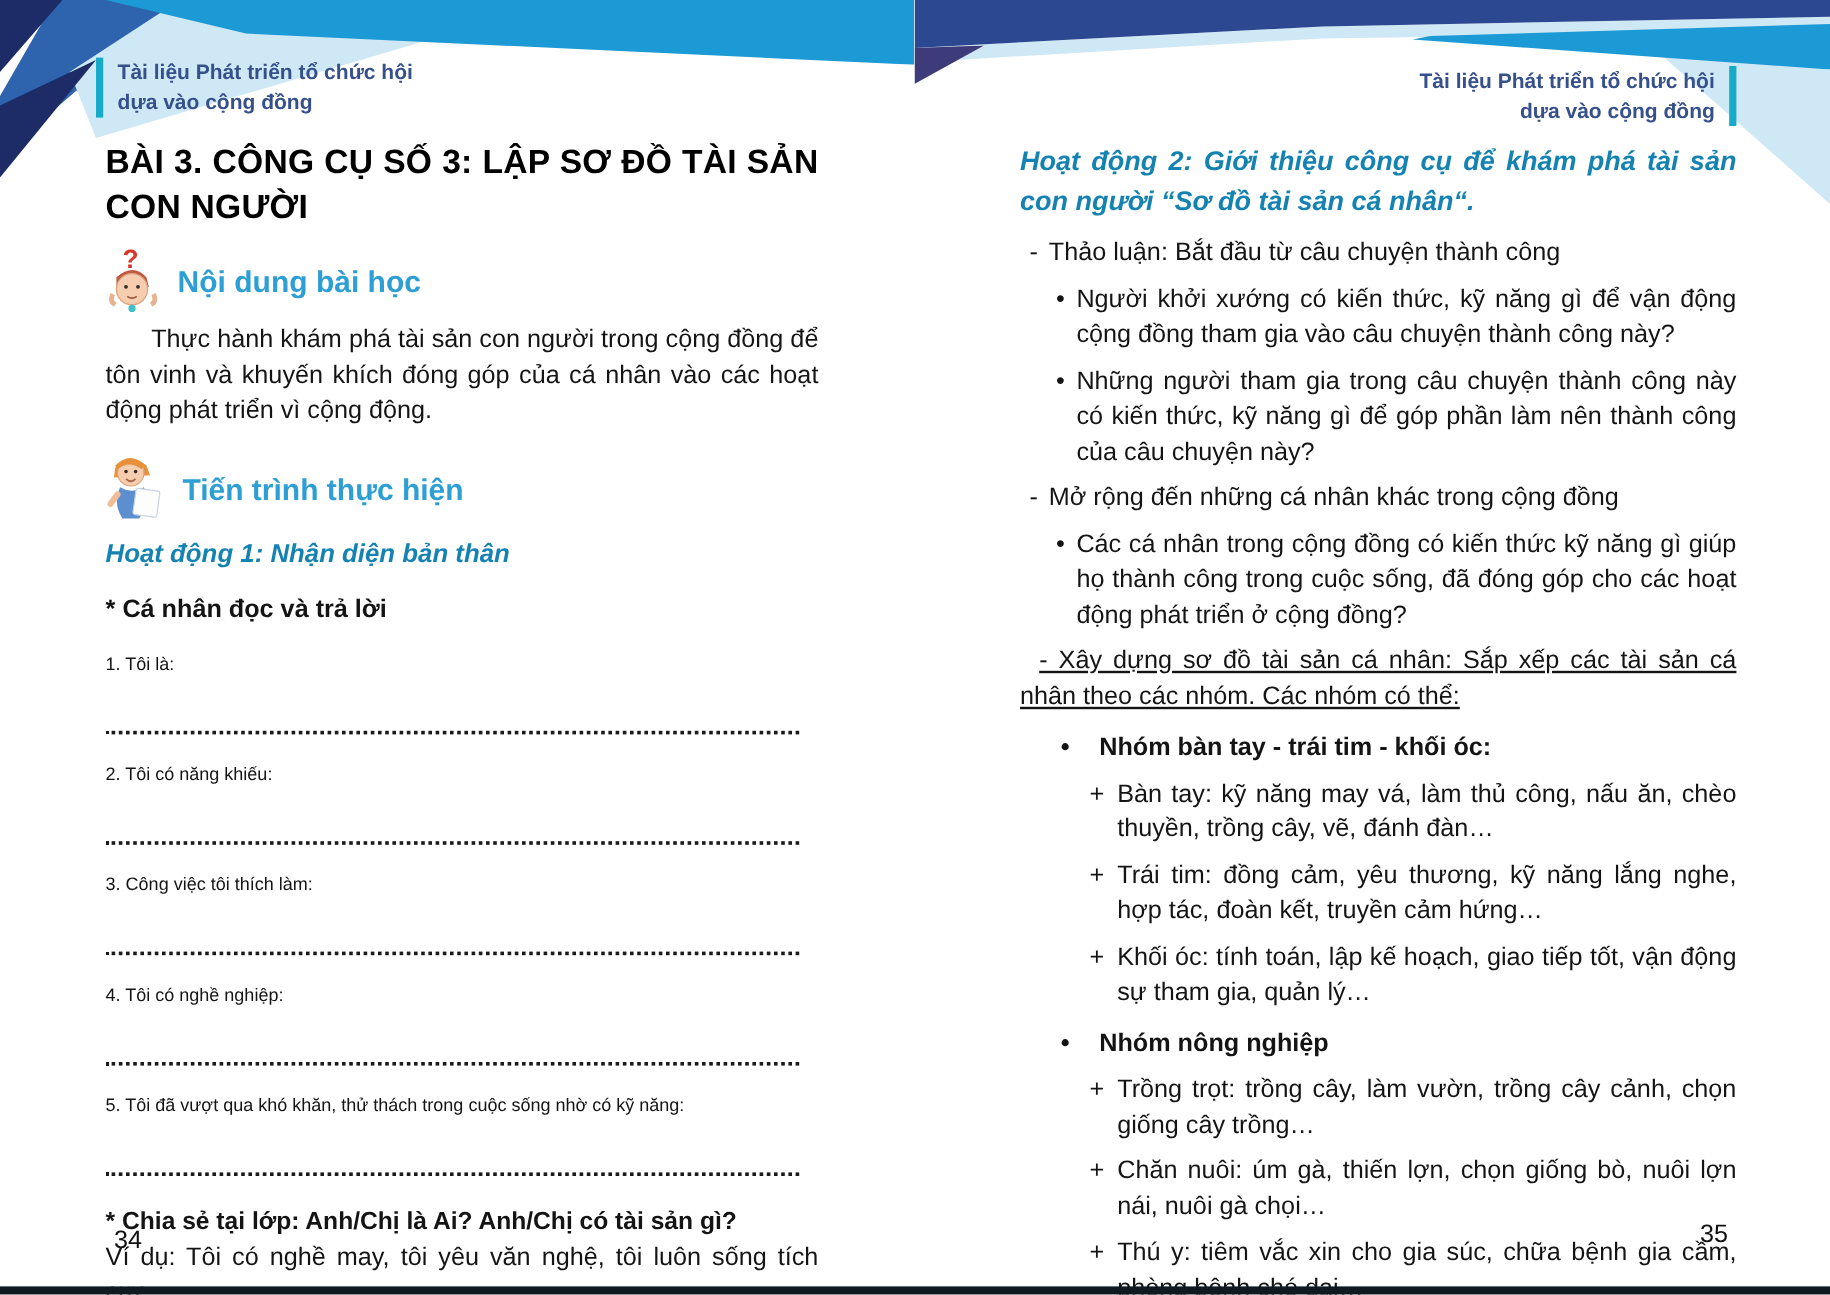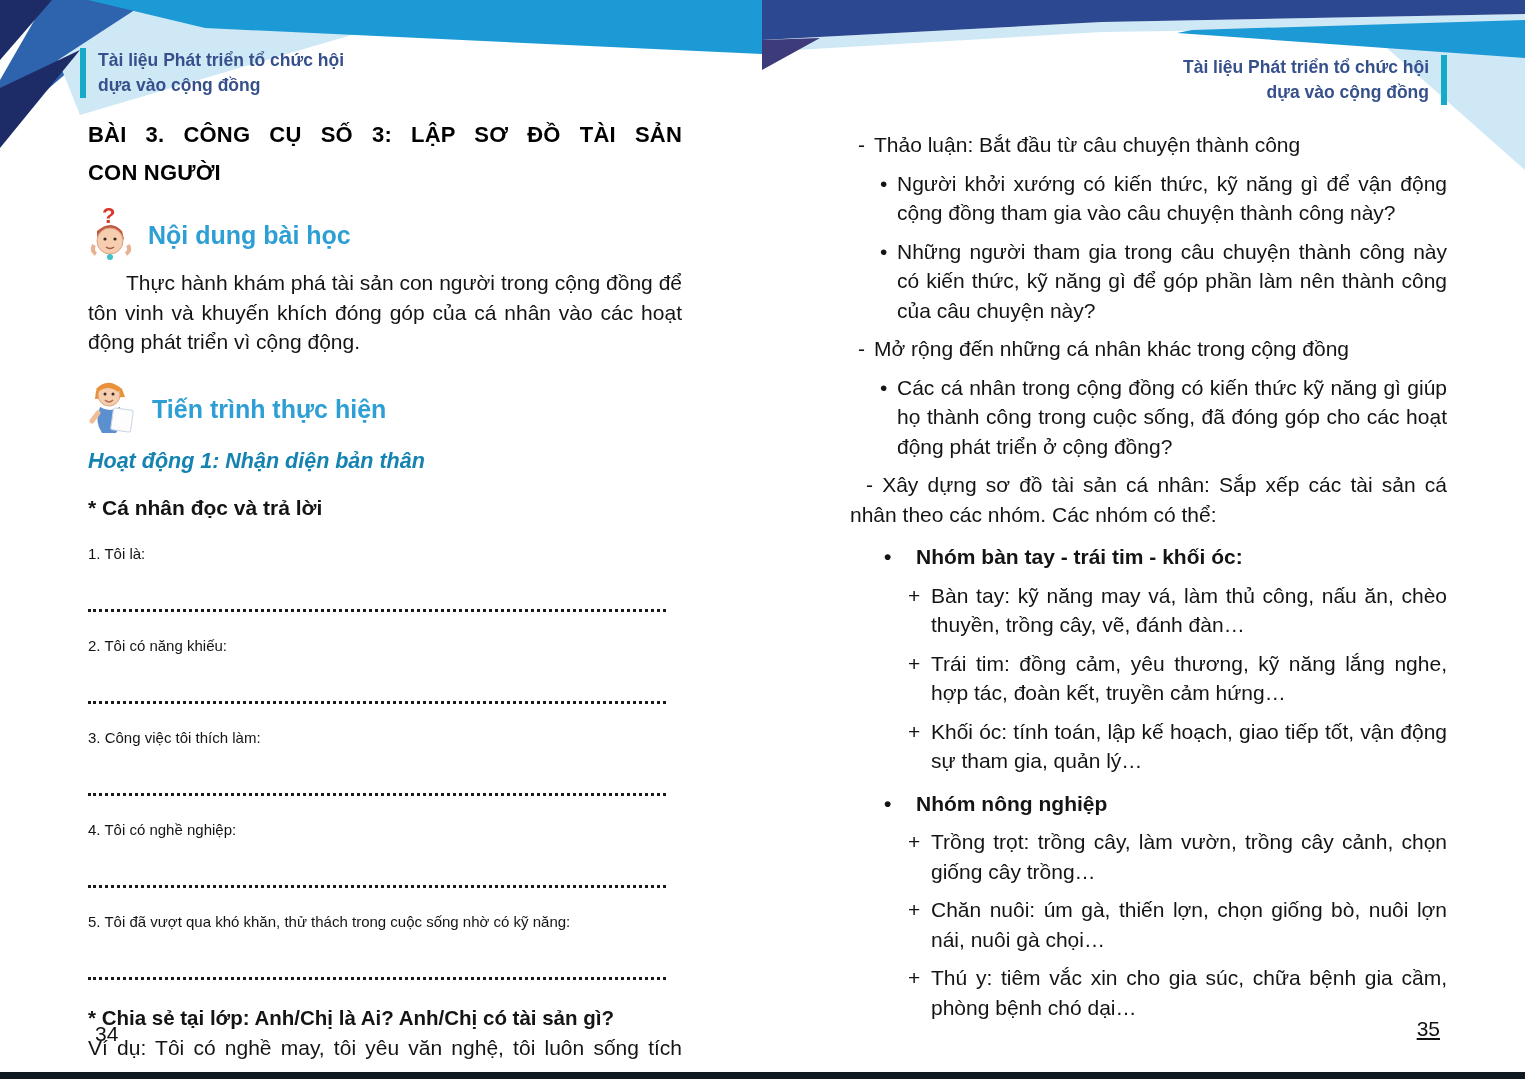--- a/index.html
+++ b/index.html
@@ -33,49 +33,49 @@
   
   .running-head{position:absolute;display:flex;align-items:stretch;gap:12px;}
   .running-head .rh-bar{width:6px;background:var(--accent-teal);flex:none;}
   .running-head .rh-text{font-size:17.5px;font-weight:bold;color:var(--running-head-navy);line-height:1.42;}
   .rh-left{left:80px;top:48px;}
   .rh-right{right:78px;top:55px;}
   .rh-right .rh-text{text-align:right;}
 
   
   .lp-content{position:absolute;left:88px;top:116px;width:594px;}
-  .doc-title{font-weight:bold;font-size:22px;line-height:38px;color:#000;letter-spacing:.2px;}
+  .doc-title{font-weight:bold;font-size:28px;line-height:38px;color:#000;letter-spacing:.2px;}
   .doc-title .t1{text-align:justify;text-align-last:justify;}
   .section-head{display:flex;align-items:center;gap:14px;margin-top:14px;height:58px;}
   .section-head .sh-label{font-size:25px;font-weight:bold;color:var(--heading-blue);}
   .section-icon{flex:none;}
   .body-par{font-size:21px;line-height:29.5px;text-align:justify;text-indent:38px;margin-top:4px;}
   .activity-title{font-size:21.5px;font-weight:bold;font-style:italic;color:var(--activity-blue);margin-top:10px;}
   .star-line{font-size:21px;font-weight:bold;margin-top:22px;}
   .q-label{font-size:15px;line-height:31px;margin-top:18px;}
   .q-dots{border-bottom:3px dotted #1a1a1a;height:22px;width:578px;margin-top:21px;}
   .share-line{font-size:20.5px;font-weight:bold;margin-top:26px;white-space:nowrap;}
   .example-par{font-size:21px;line-height:29.5px;text-align:justify;margin-top:3px;}
   .pagenum{position:absolute;font-size:21px;color:#111;margin-top:48px;}
   .pn-left{left:95px;bottom:33px;}
-  .pn-right{right:85px;bottom:38px;text-decoration:underline;}
+  .pn-right{right:85px;bottom:38px;}
 
   
   .rp-content{position:absolute;left:88px;top:118px;width:597px;}
   .activity2-title{font-size:22.5px;font-weight:bold;font-style:italic;color:var(--activity-blue);line-height:33px;text-align:justify;}
   .items{margin-top:12px;}
   .item{display:flex;font-size:21px;line-height:29.5px;margin-top:9px;}
   .item .marker{flex:none;}
   .item .txt{flex:1;text-align:justify;}
   .item-dash{margin-left:8px;}
   .item-dash .marker{width:16px;}
   .item-bullet{margin-left:30px;}
   .item-bullet .marker{width:17px;}
   .item-para{display:block;margin-left:0;}
-  .item-para .txt{display:block;text-indent:16px;}
+  .item-para .txt{display:block;text-indent:16px;text-decoration:underline;}
   .item-boldbullet{margin-left:34px;font-weight:bold;margin-top:13px;}
   .item-boldbullet .marker{width:32px;}
   .item-plus{margin-left:58px;}
   .item-plus .marker{width:23px;}
 
   .bottom-bar{position:absolute;left:0;bottom:0;width:100%;height:7px;background:var(--bottom-bar);}
 </style>
 </head>
 <body>
 
@@ -184,20 +184,21 @@
 
     <div class="running-head rh-right">
       <div class="rh-text">
         <div>Tài liệu Phát triển tổ chức hội</div>
         <div>dựa vào cộng đồng</div>
       </div>
       <div class="rh-bar"></div>
     </div>
 
     <div class="rp-content">
+      <div class="activity2-title">Hoạt động 2: Giới thiệu công cụ để khám phá tài sản con người “Sơ đồ tài sản cá nhân“.</div>
       <div class="items">
           <div class="item item-dash">
     <span class="marker">-</span>
     <span class="txt">Thảo luận: Bắt đầu từ câu chuyện thành công</span>
   </div>
           <div class="item item-bullet">
     <span class="marker">•</span>
     <span class="txt">Người khởi xướng có kiến thức, kỹ năng gì để vận động cộng đồng tham gia vào câu chuyện thành công này?</span>
   </div>
           <div class="item item-bullet">

